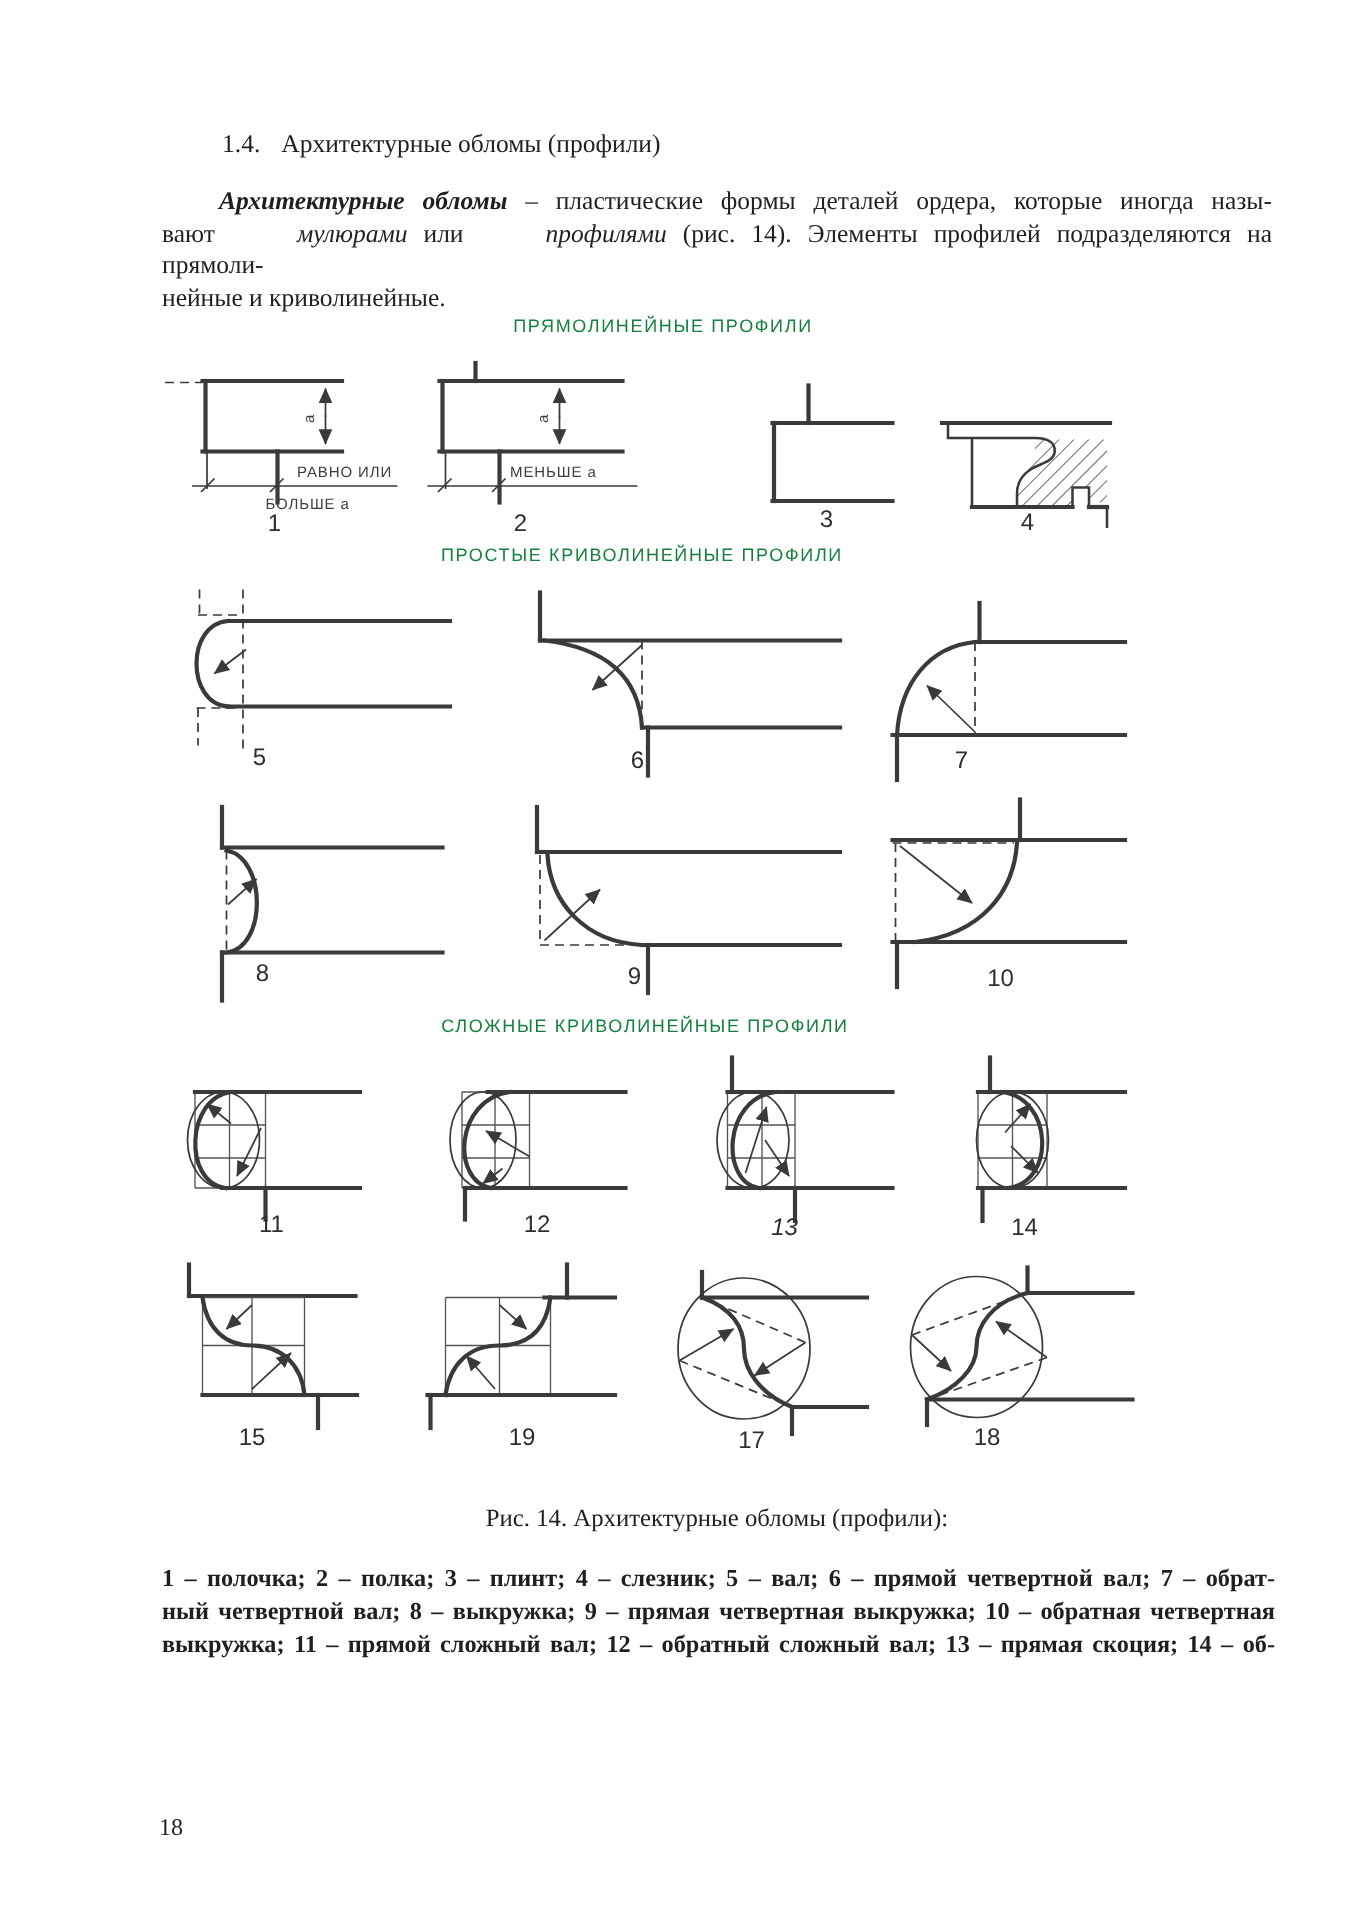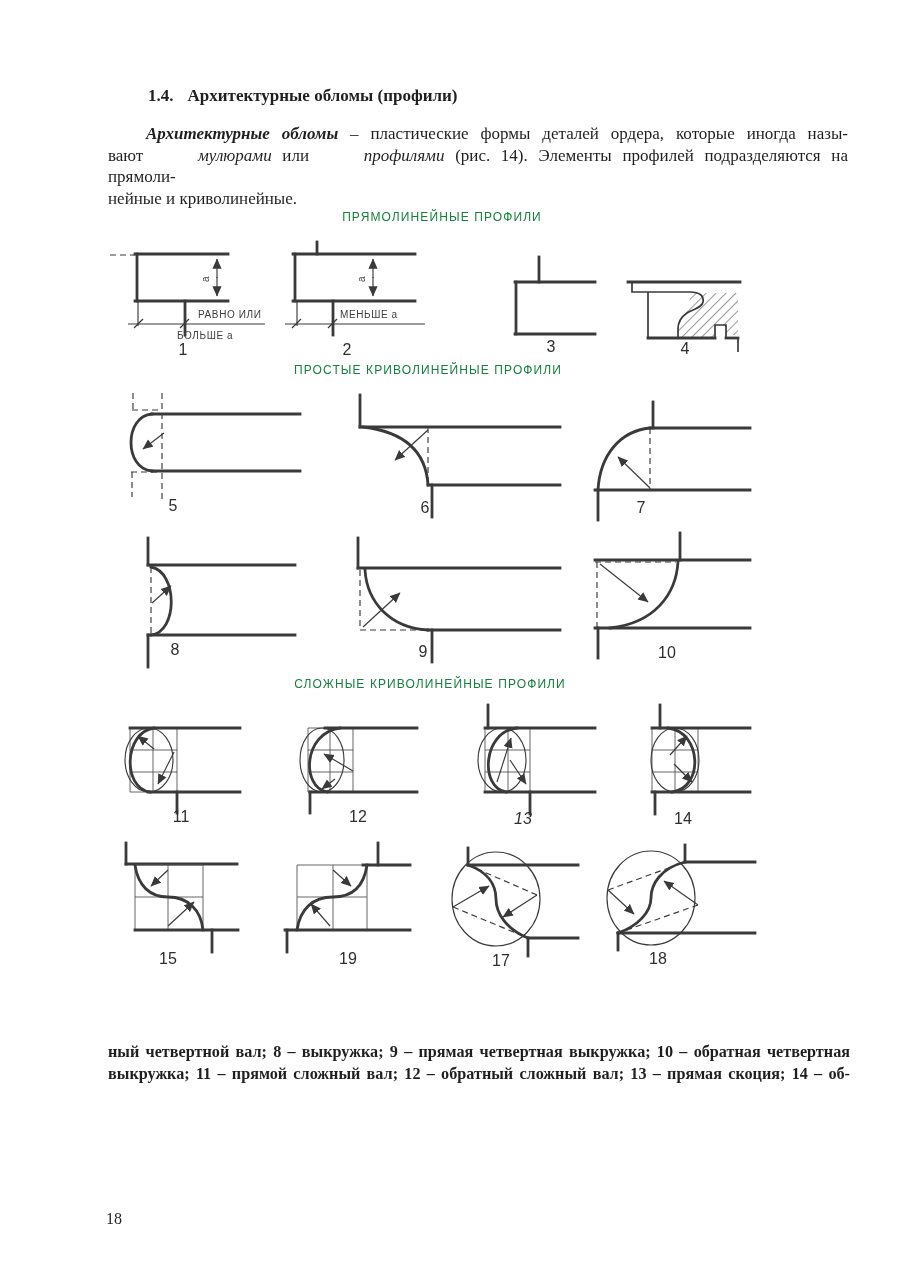--- a/index.html
+++ b/index.html
@@ -1,19 +1,19 @@
 <!DOCTYPE html>
 <html><head>
 <meta charset="utf-8">
 <style>
   html,body{margin:0;padding:0;background:#ffffff;}
   .page{position:relative;width:910px;height:1288px;background:#ffffff;
         font-family:"Liberation Serif",serif;color:#1f1f1f;overflow:hidden;}
   .abs{position:absolute;}
-  .heading{left:148px;top:86px;font-size:17px;font-weight:bold;white-space:nowrap;}
+  .heading{left:148px;top:86px;font-size:17px;font-weight:normal;white-space:nowrap;}
   .heading .hnum{margin-right:14px;}
   .intro{left:108px;top:123px;width:740px;font-size:17px;line-height:21.5px;}
   .jl{text-align:justify;text-align-last:justify;}
   .bi{font-weight:bold;font-style:italic;}
   .it{font-style:italic;margin-left:44px;}
   .indent{padding-left:38px;}
   .sect{font-family:"Liberation Sans",sans-serif;font-size:12px;letter-spacing:1.1px;
         color:#15803d;text-align:center;white-space:nowrap;}
   .numlab{font-size:16px;color:#2e2e2e;text-align:center;font-family:"Liberation Sans",sans-serif;}
   .caption{left:108px;top:1002px;width:740px;text-align:center;font-size:16.5px;}
@@ -279,21 +279,23 @@
     <path class="tk" d="M23,103 C43,96 56,82 56,68 C56,54 66,38 90,32"></path>
     <path class="tk" d="M23,103 H160"></path>
     <path class="tk" d="M23,103 V120"></path>
     <path class="ds" d="M13,60 L90,32"></path>
     <path class="ds" d="M103,75 L23,103"></path>
     <path class="ar" d="M13,60 L39,84"></path>
     <path class="ar" d="M103,75 L69,51"></path>
   </svg>
   <div class="abs numlab" style="left:643px;top:950px;width:30px;">18</div>
 
+  <div class="abs caption">Рис. 14.  Архитектурные  обломы (профили):</div>
 
   <div class="abs legend">
+    <div class="jl">1 – полочка;  2 – полка;  3 – плинт;  4 – слезник;  5 – вал;  6 – прямой четвертной вал;  7 – обрат-</div>
     <div class="jl">ный четвертной вал;  8 – выкружка;  9 – прямая четвертная выкружка;  10 – обратная четвертная</div>
     <div class="jl">выкружка;  11 – прямой сложный вал;  12 – обратный сложный вал;  13 – прямая скоция;  14 – об-</div>
   </div>
 
   <div class="abs pagenum">18</div>
 
 </div>
 
 </body></html>

